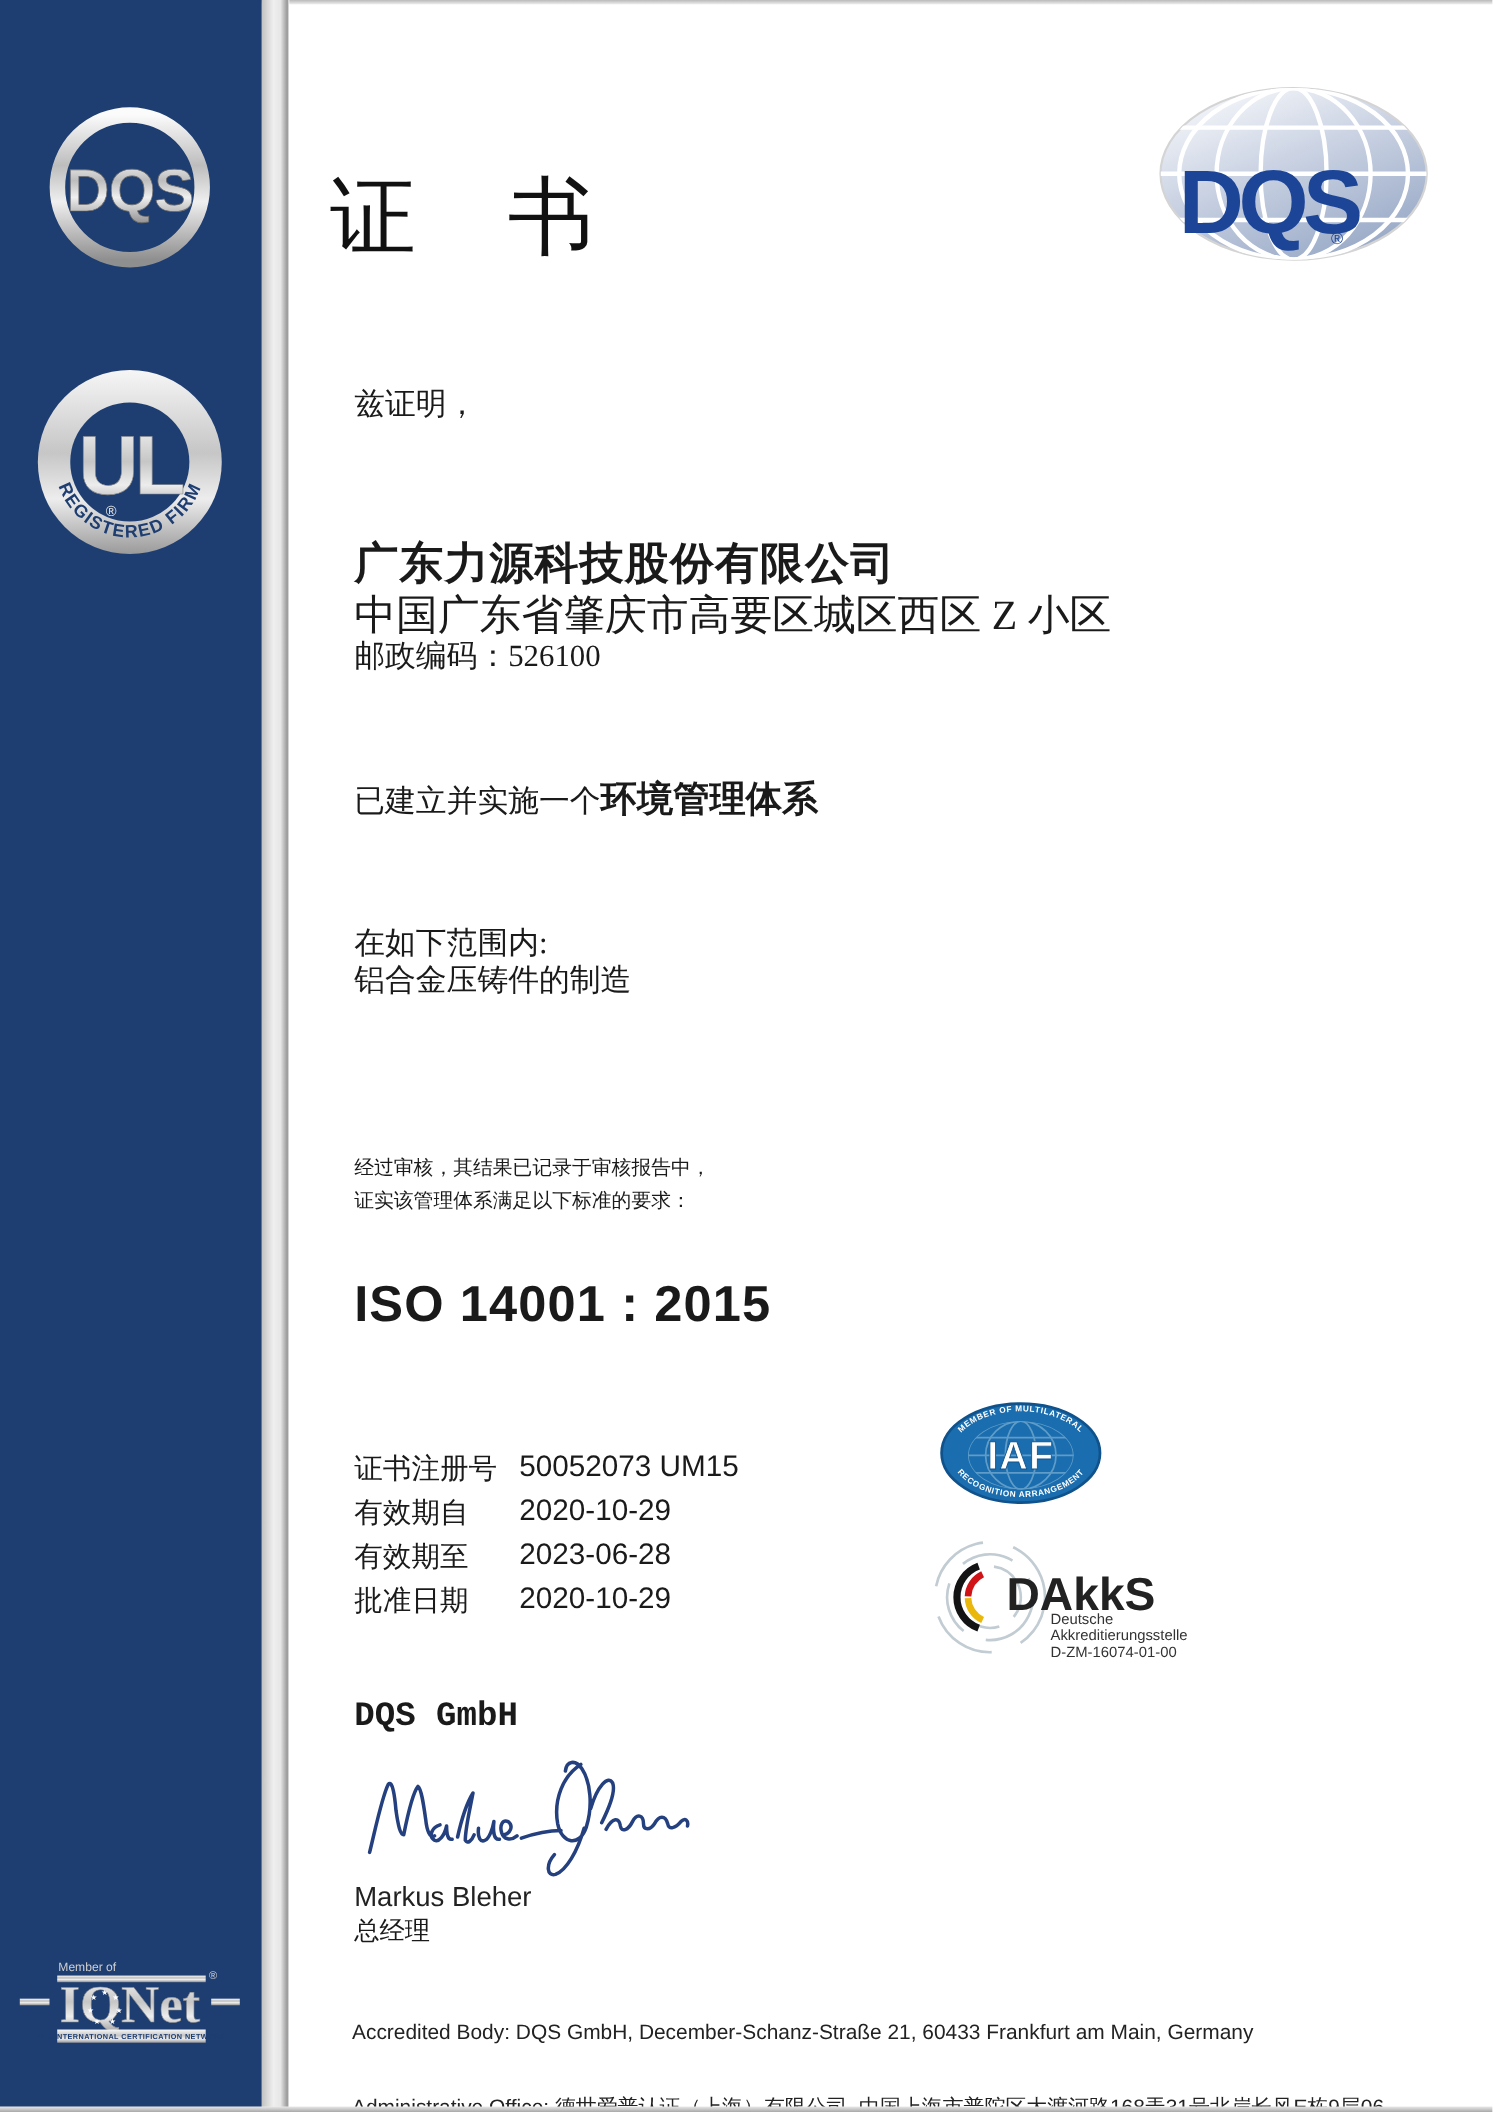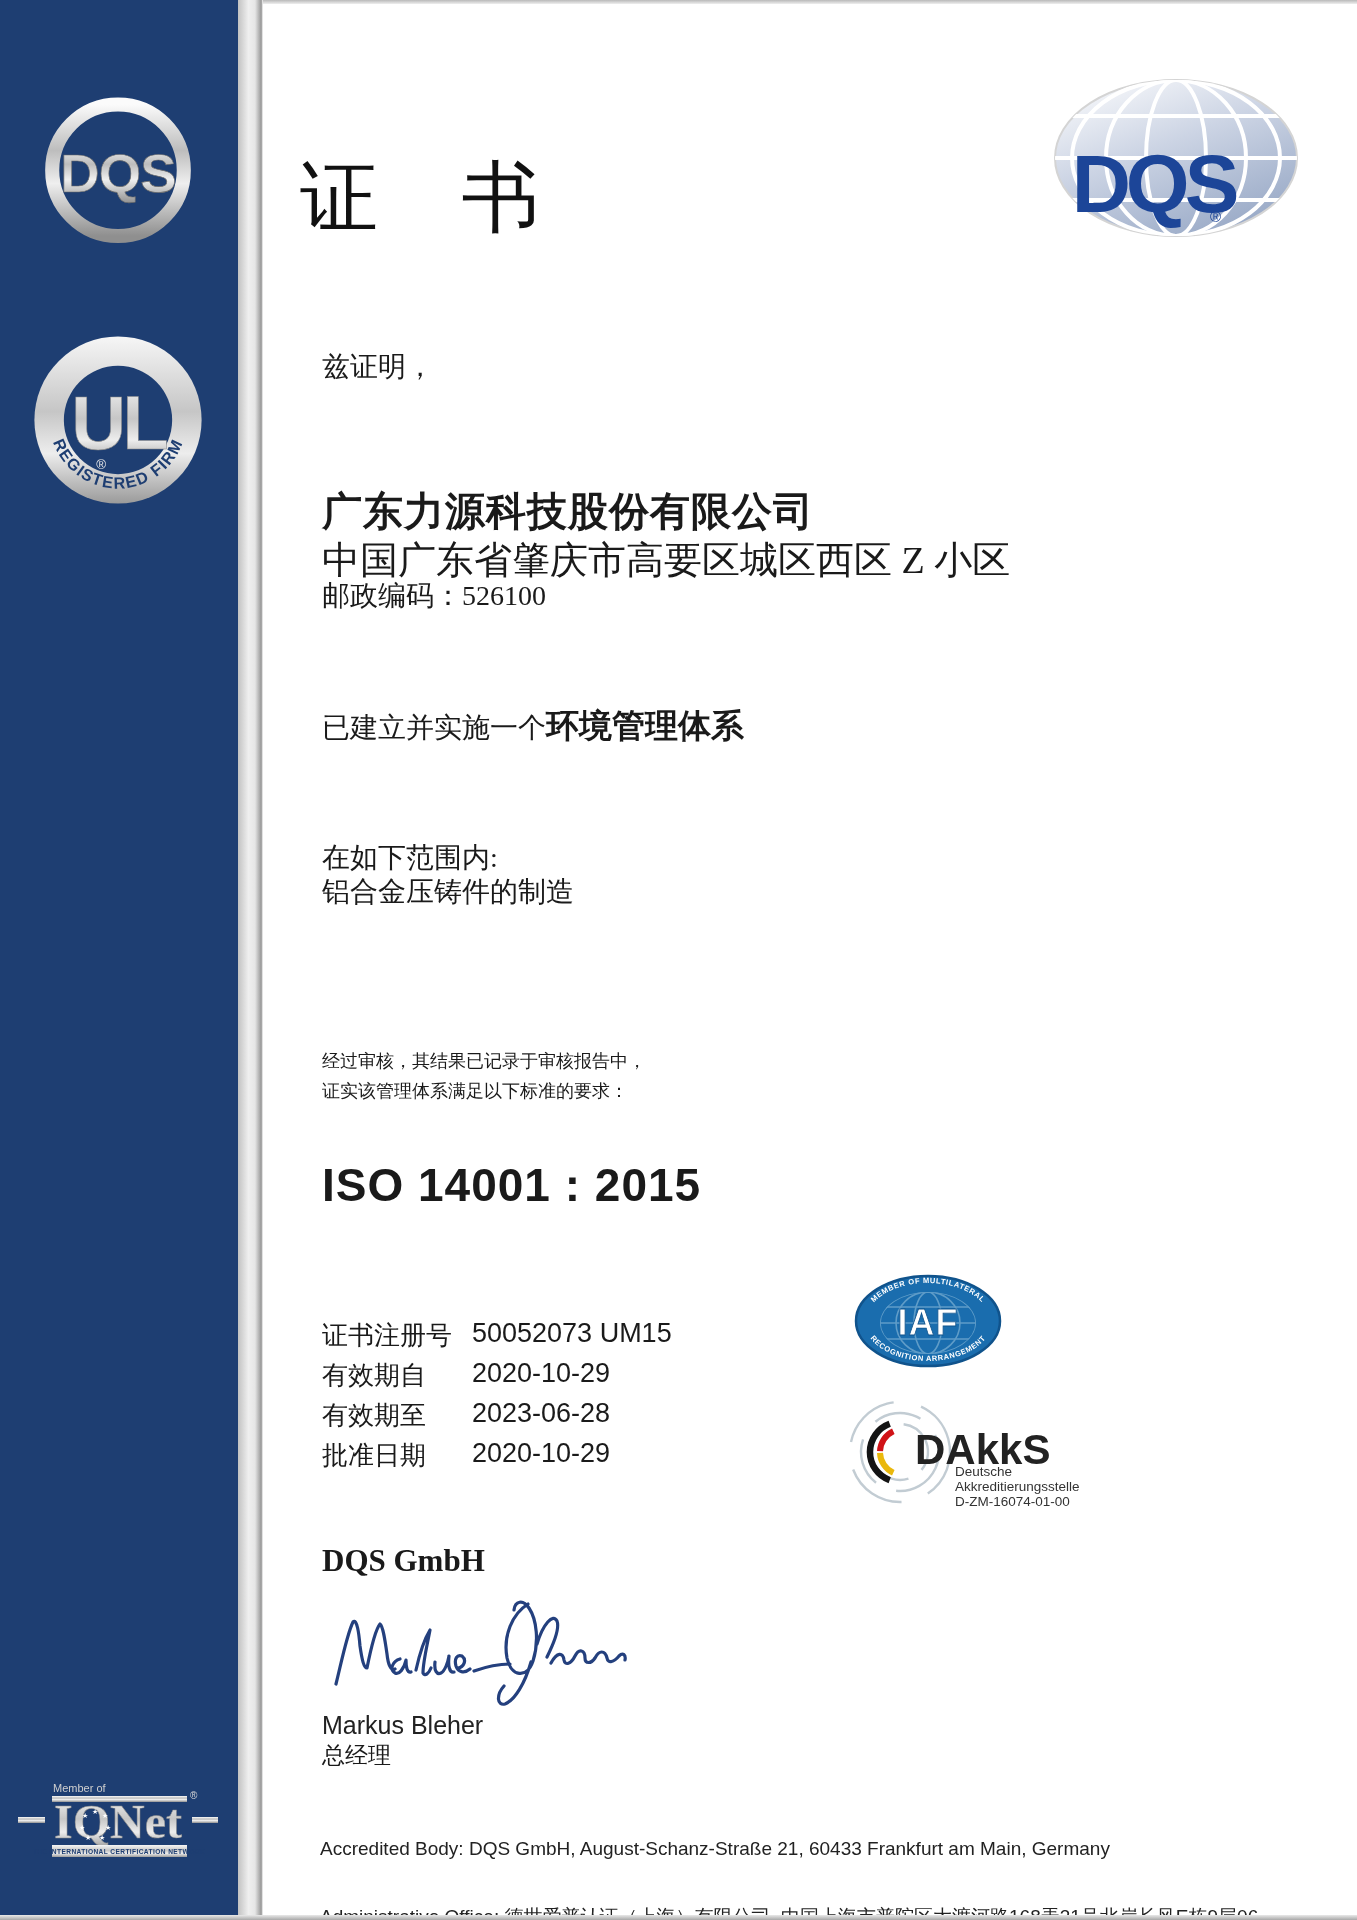--- a/index.html
+++ b/index.html
@@ -23,21 +23,21 @@
   .scope{left:322px;top:841px;font-size:28px;line-height:34px;}
   .audit{left:322px;top:1046px;font-size:18px;line-height:30px;}
   .standard{left:322px;top:1158px;font-size:46px;font-weight:bold;
             font-family:"Liberation Sans","DejaVu Sans",sans-serif;letter-spacing:1px;}
   .details{left:322px;top:1318px;}
   .drow{position:absolute;left:0;width:500px;height:40px;}
   .dlabel{position:absolute;left:0;top:0;font-size:26px;text-align:center;}
   .dvalue{position:absolute;left:150px;top:0;font-size:27px;
           font-family:"Liberation Sans","DejaVu Sans",sans-serif;}
   .issuer{left:322px;top:1543px;font-size:31px;font-weight:bold;
-          font-family:Liberation Serif, serif;text-align:center;}
+          font-family:Liberation Mono, monospace;text-align:center;}
   .signer-name{left:322px;top:1711px;font-size:25px;
           font-family:"Liberation Sans","DejaVu Sans",sans-serif;color:#222;}
   .signer-title{left:322px;top:1740px;font-size:23px;}
   .footer{left:320px;top:1793px;font-size:19px;line-height:22.5px;
           font-family:"Liberation Sans","DejaVu Sans",sans-serif;color:#222;white-space:pre;}
   svg text{font-family:"Liberation Sans","DejaVu Sans",sans-serif;}
   svg .seriftxt{font-family:"Liberation Serif","DejaVu Serif",serif;}
 </style>
 </head>
 <body>
@@ -240,19 +240,19 @@
            M201,80 C195,101 185,118 175,122 C167,124 166,113 174,104
            M207,62 C213,42 223,31 227,39 C230,47 223,63 217,75
            M221,81 C227,70 233,70 234,78 C235,84 241,82 245,74 C249,66 255,68 255,76 C255,82 261,82 265,76 C269,68 275,68 277,76 C278,82 284,80 289,74 C293,70 296,73 295,78"></path>
     </g>
   </svg>
 
   <div class="abs signer-name">Markus Bleher</div>
   <div class="abs signer-title">总经理</div>
 
   <div class="abs footer">
-    <div>Accredited Body: DQS GmbH, August-Schanz-Straße 21, 60433 Frankfurt am Main, Germany</div>
+    <div>Accredited Body: DQS GmbH, December-Schanz-Straße 21, 60433 Frankfurt am Main, Germany</div>
     <div>Administrative Office: 德世爱普认证（上海）有限公司, 中国上海市普陀区大渡河路168弄31号北岸长风E栋9层06,</div>
     
   </div>
 
   <div class="abs bottom-edge"></div>
 </div>
 
 </body></html>

